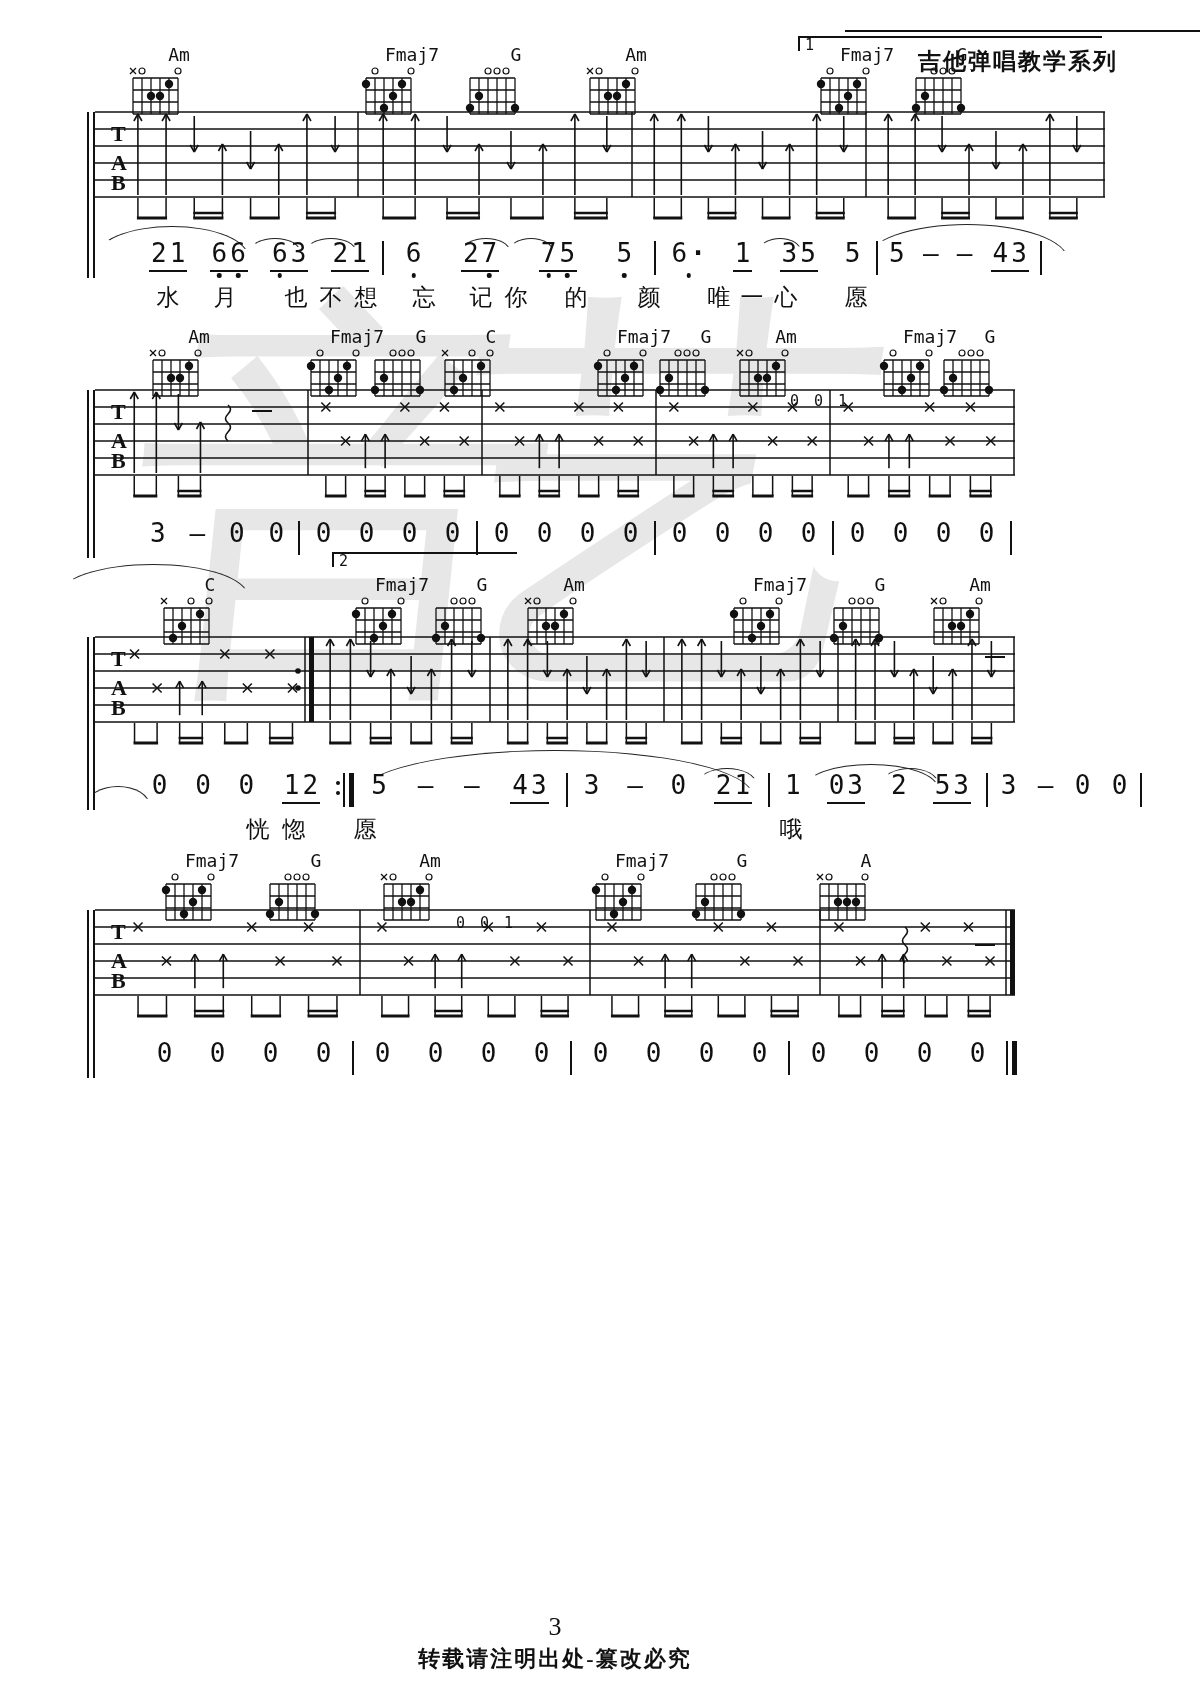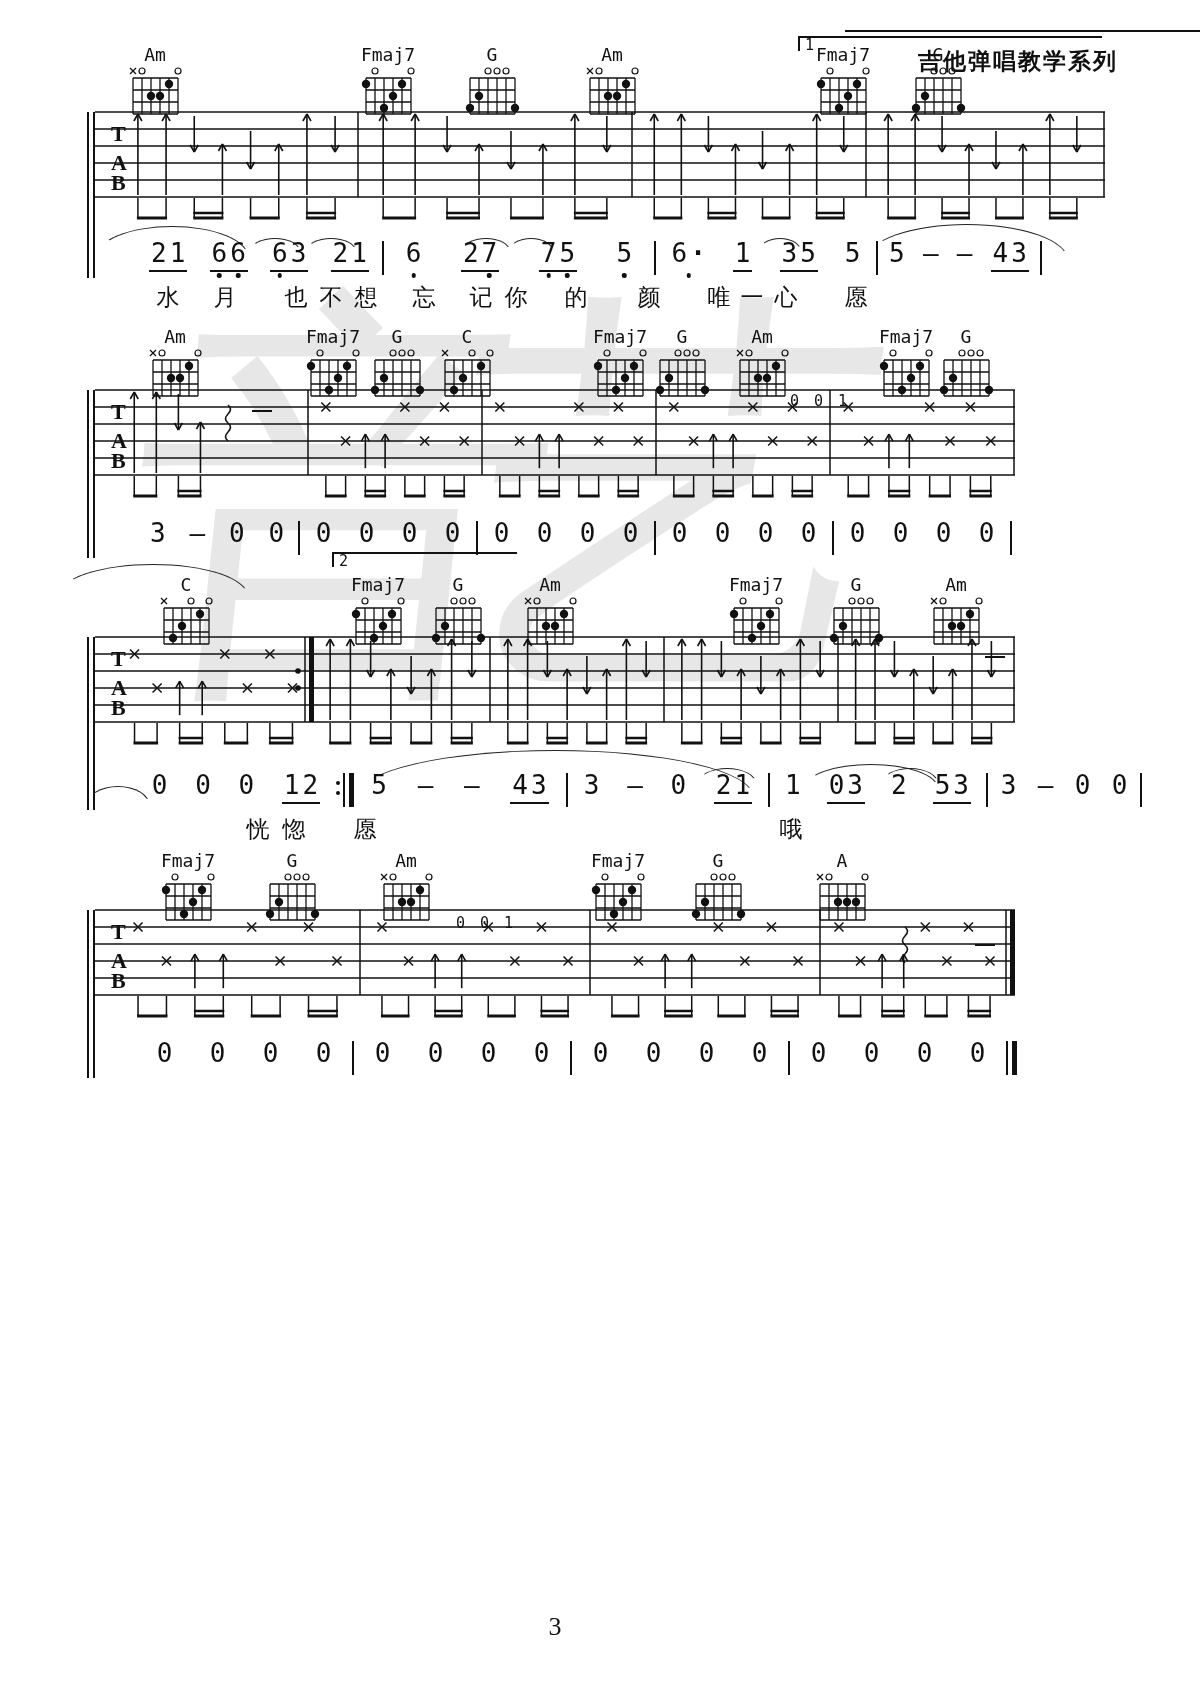--- a/index.html
+++ b/index.html
@@ -8,21 +8,21 @@
   .watermark{position:absolute;left:130px;top:290px;font-size:430px;line-height:1;
              letter-spacing:-105px;color:#e7e7e7;font-family:"Liberation Serif",serif;
              transform:skewX(-6deg);z-index:0;white-space:nowrap;user-select:none;}
   .layer{position:absolute;left:0;top:0;z-index:1;}
   .hdr-title{position:absolute;left:876px;top:2px;font-family:"Liberation Serif",serif;
              font-weight:bold;font-size:40px;letter-spacing:14px;white-space:nowrap;z-index:2;}
   .hdr-sub{position:absolute;left:918px;top:46px;font-family:"Liberation Serif",serif;
            font-weight:bold;font-size:23px;letter-spacing:2px;white-space:nowrap;z-index:2;}
   .hdr-line{position:absolute;height:0;border-top:2px solid #111;z-index:2;}
   .chord-label{position:absolute;font-family:"DejaVu Sans Mono",monospace;font-size:18px;
-               transform:translateX(-50%);white-space:nowrap;z-index:2;}
+               transform:translateX(-50%);white-space:nowrap;z-index:2;margin-left:24px;}
   .volta{position:absolute;border-left:2px solid #111;border-top:2px solid #111;height:13px;z-index:2;}
   .volta span{position:absolute;left:5px;top:-2px;font-size:15px;font-family:"DejaVu Sans Mono",monospace;}
   .jianpu{position:absolute;display:flex;align-items:flex-start;z-index:2;
           font-family:"DejaVu Sans Mono",monospace;}
   .meas{display:inline-flex;justify-content:space-around;align-items:flex-start;height:42px;}
   .grp{display:inline-flex;gap:3px;align-items:flex-start;}
   .grp.u{border-bottom:2.5px solid #111;padding:0 2px 3px 2px;}
   .tk{position:relative;font-size:26px;line-height:1.05;}
   .tk .ld{position:absolute;left:50%;transform:translateX(-50%);top:33px;width:4.5px;height:4.5px;
           border-radius:50%;background:#111;}
@@ -1662,13 +1662,14 @@
             <span class="tk">0</span>
           </span>
         </span>
         <span style="display: inline-flex;">
           <span class="jb"></span>
           <span class="jb thick"></span>
         </span>
       </div>
     </div>
   <div class="footer-page">3</div>
+  <div class="footer-note">转载请注明出处-篡改必究</div>
 </div>
 
 </body></html>

